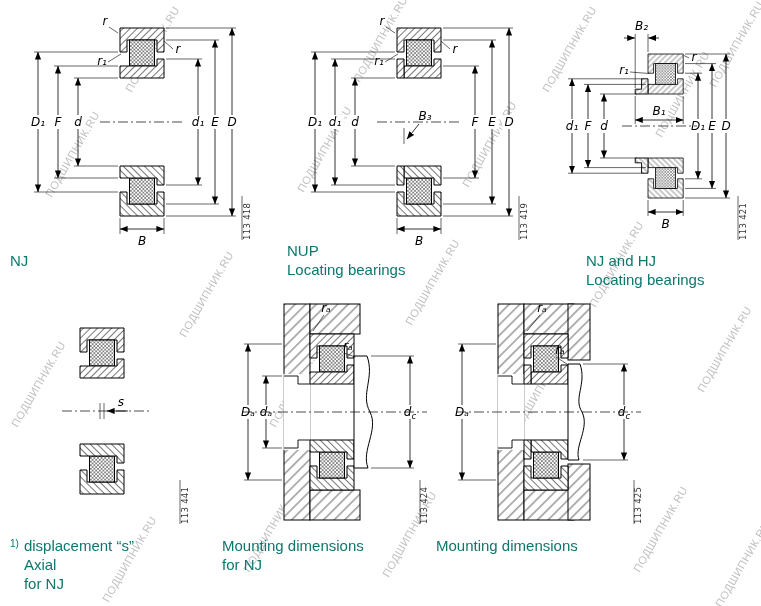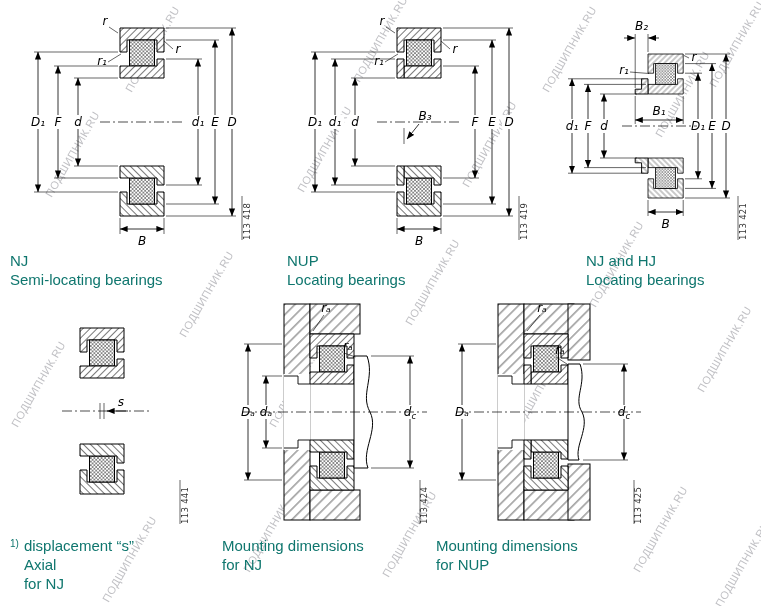--- a/index.html
+++ b/index.html
@@ -387,23 +387,22 @@
       <line class="cl" x1="20" y1="114" x2="205" y2="114"></line>
       <g>
         <line class="thin" x1="198" y1="182" x2="198" y2="226"></line>
         <text class="fig" transform="rotate(-90 205 226)" x="205" y="226">113 425</text>
       </g>
     </svg>
   </div>
 
   <div class="caption" style="left:10px;top:251px">
     <div>NJ</div>
-    <div>Semi-locating bearings</div>
-  </div>
-  <div class="caption" style="left:287px;top:251px">
+  </div>
+  <div class="caption" style="left:287px;top:241px">
     <div>NUP</div>
     <div>Locating bearings</div>
   </div>
   <div class="caption" style="left:586px;top:251px">
     <div>NJ and HJ</div>
     <div>Locating bearings</div>
   </div>
   <div class="caption" style="left:10px;top:536px">
     <div class="fn">
       <span class="fnmark">1)</span>
@@ -413,16 +412,15 @@
         <div>for NJ</div>
       </div>
     </div>
   </div>
   <div class="caption" style="left:222px;top:536px">
     <div>Mounting dimensions</div>
     <div>for NJ</div>
   </div>
   <div class="caption" style="left:436px;top:536px">
     <div>Mounting dimensions</div>
-    <div>for NUP</div>
   </div>
 
 </div>
 
 </body></html>

